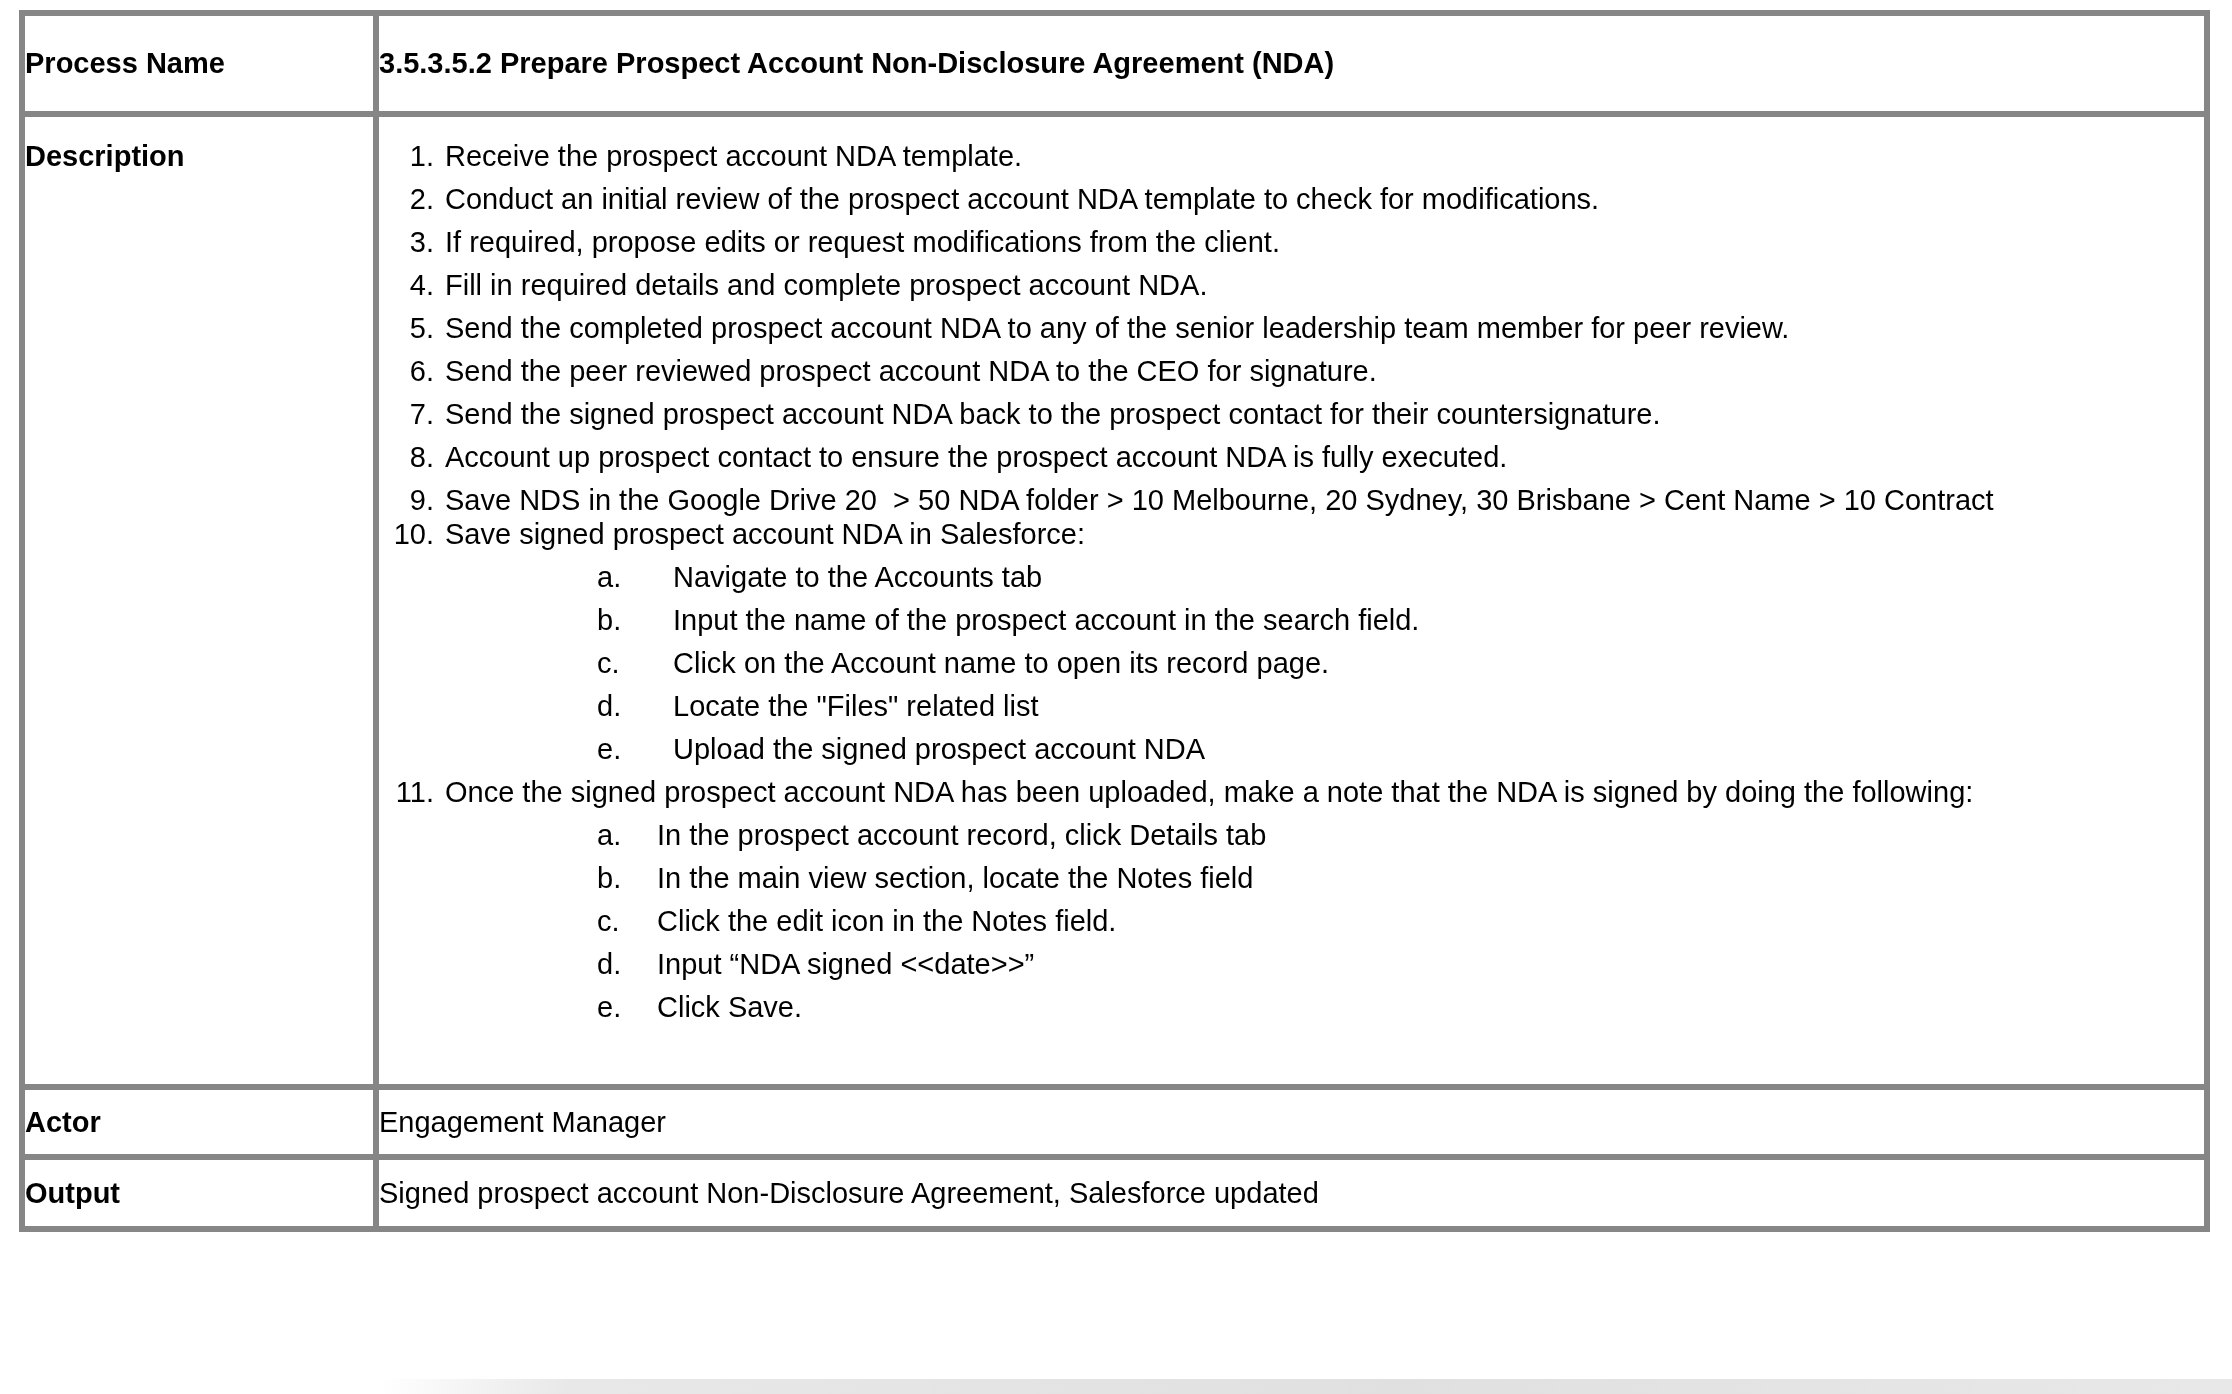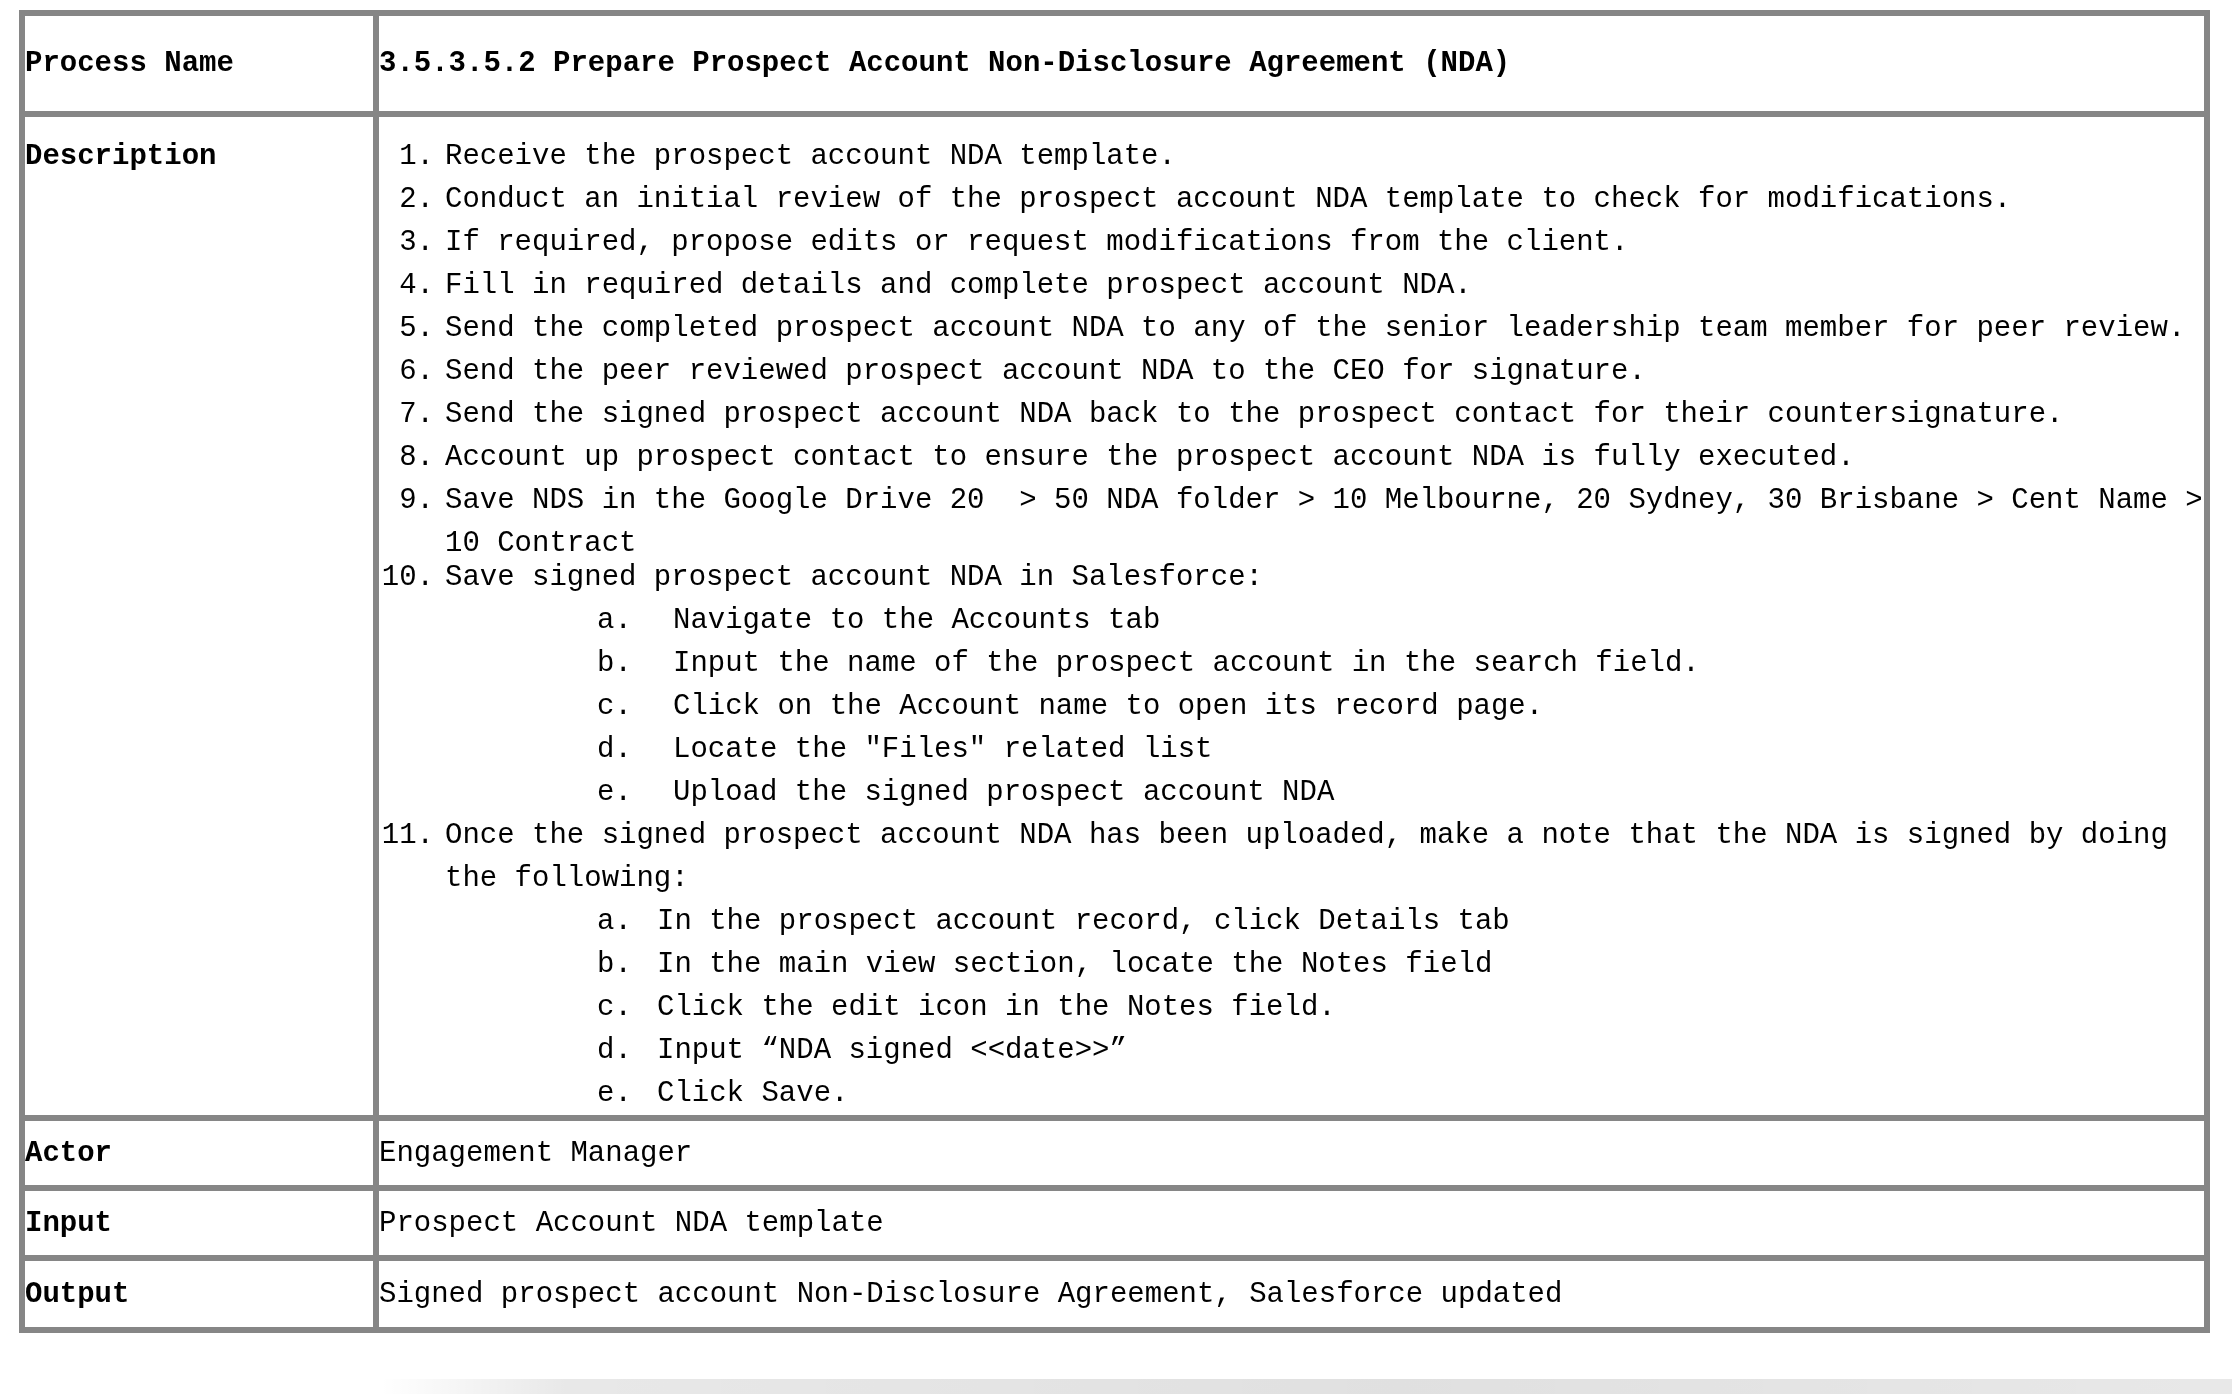--- a/index.html
+++ b/index.html
@@ -3,21 +3,21 @@
 <meta charset="utf-8">
 <style>
   html,body{margin:0;padding:0;}
   body{
     width:2232px;height:1394px;
     background:#ffffff;
     font-family:"Liberation Sans",sans-serif;
     color:#000000;
     overflow:hidden;
   }
-  .page{position:relative;width:2232px;height:1394px;font-family:Liberation Mono, monospace;}
+  .page{position:relative;width:2232px;height:1394px;}
   table.process-table{
     position:absolute;left:19px;top:10px;
     width:2191px;
     border-collapse:collapse;
     table-layout:fixed;
   }
   table.process-table td{
     border:6px solid #868686;
     font-size:29px;
     vertical-align:middle;
@@ -116,24 +116,20 @@
               <div class="substep"><span class="letter">c.</span><span class="txt">Click the edit icon in the Notes field.</span></div>
               <div class="substep"><span class="letter">d.</span><span class="txt">Input “NDA signed &lt;&lt;date&gt;&gt;”</span></div>
               <div class="substep"><span class="letter">e.</span><span class="txt">Click Save.</span></div>
             </div>
         </td>
       </tr>
       <tr class="r-small">
         <td class="label">Actor</td>
         <td class="value">Engagement Manager</td>
       </tr>
-      <tr class="r-small">
-        <td class="label">Input</td>
-        <td class="value">Prospect Account NDA template</td>
-      </tr>
       <tr class="r-last">
         <td class="label">Output</td>
         <td class="value">Signed prospect account Non-Disclosure Agreement, Salesforce updated</td>
       </tr>
     </tbody>
   </table>
 
   <div class="page-shadow"></div>
 
 </div>

